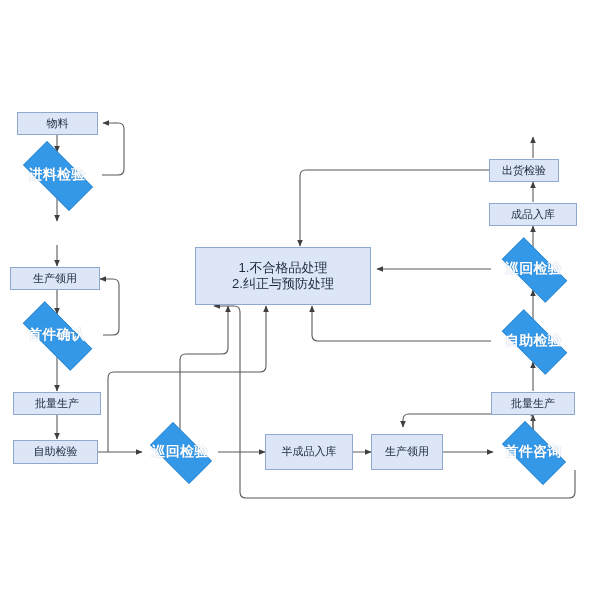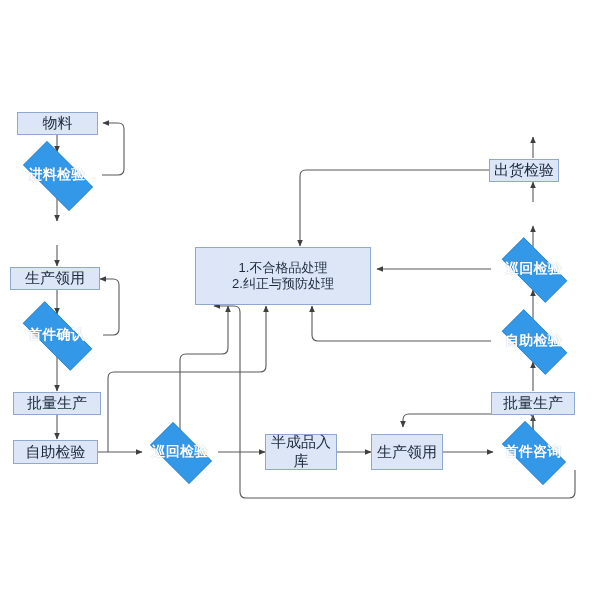--- a/index.html
+++ b/index.html
@@ -33,21 +33,21 @@
     display: flex;
     align-items: center;
     justify-content: center;
     text-align: center;
     line-height: 1.25;
   }
   .node.process {
     background: #dce6f6;
     border: 1px solid #8ea9cd;
     color: #1b2a3d;
-    font-size: 15px;
+    font-size: 11px;
   }
   .node.decision {
     background: transparent;
     border: none;
     color: #ffffff;
     font-size: 14px;
     font-weight: 600;
   }
   .node.decision .dshape {
     position: absolute;
@@ -150,21 +150,21 @@
 
   <div class="node process" style="left:13px; top:440px; width:85px; height:24px;">
     <span class="plabel">自助检验</span>
   </div>
 
   <div class="node decision" style="left:142px; top:430px; width:76px; height:44px;">
     <span class="dshape"></span>
     <span class="dlabel">巡回检验</span>
   </div>
 
-  <div class="node process" style="left:265px; top:434px; width:72px; height:36px;">
+  <div class="node process" style="left:265px; top:434px; width:88px; height:36px;">
     <span class="plabel">半成品入库</span>
   </div>
 
   <div class="node process" style="left:371px; top:434px; width:72px; height:36px;">
     <span class="plabel">生产领用</span>
   </div>
 
   <div class="node decision" style="left:493px; top:430px; width:80px; height:44px;">
     <span class="dshape"></span>
     <span class="dlabel">首件咨询</span>
@@ -177,20 +177,23 @@
   <div class="node decision" style="left:491px; top:320px; width:85px; height:42px;">
     <span class="dshape"></span>
     <span class="dlabel">自助检验</span>
   </div>
 
   <div class="node decision" style="left:491px; top:248px; width:85px; height:42px;">
     <span class="dshape"></span>
     <span class="dlabel">巡回检验</span>
   </div>
 
+  <div class="node process" style="left:489px; top:203px; width:88px; height:23px;">
+    <span class="plabel">成品入库</span>
+  </div>
 
   <div class="node process" style="left:489px; top:159px; width:70px; height:23px;">
     <span class="plabel">出货检验</span>
   </div>
 
 
   <div class="node process" style="left:195px; top:247px; width:176px; height:58px; font-size:13px;">
     <span class="plabel">1.不合格品处理
 2.纠正与预防处理</span>
   </div>

